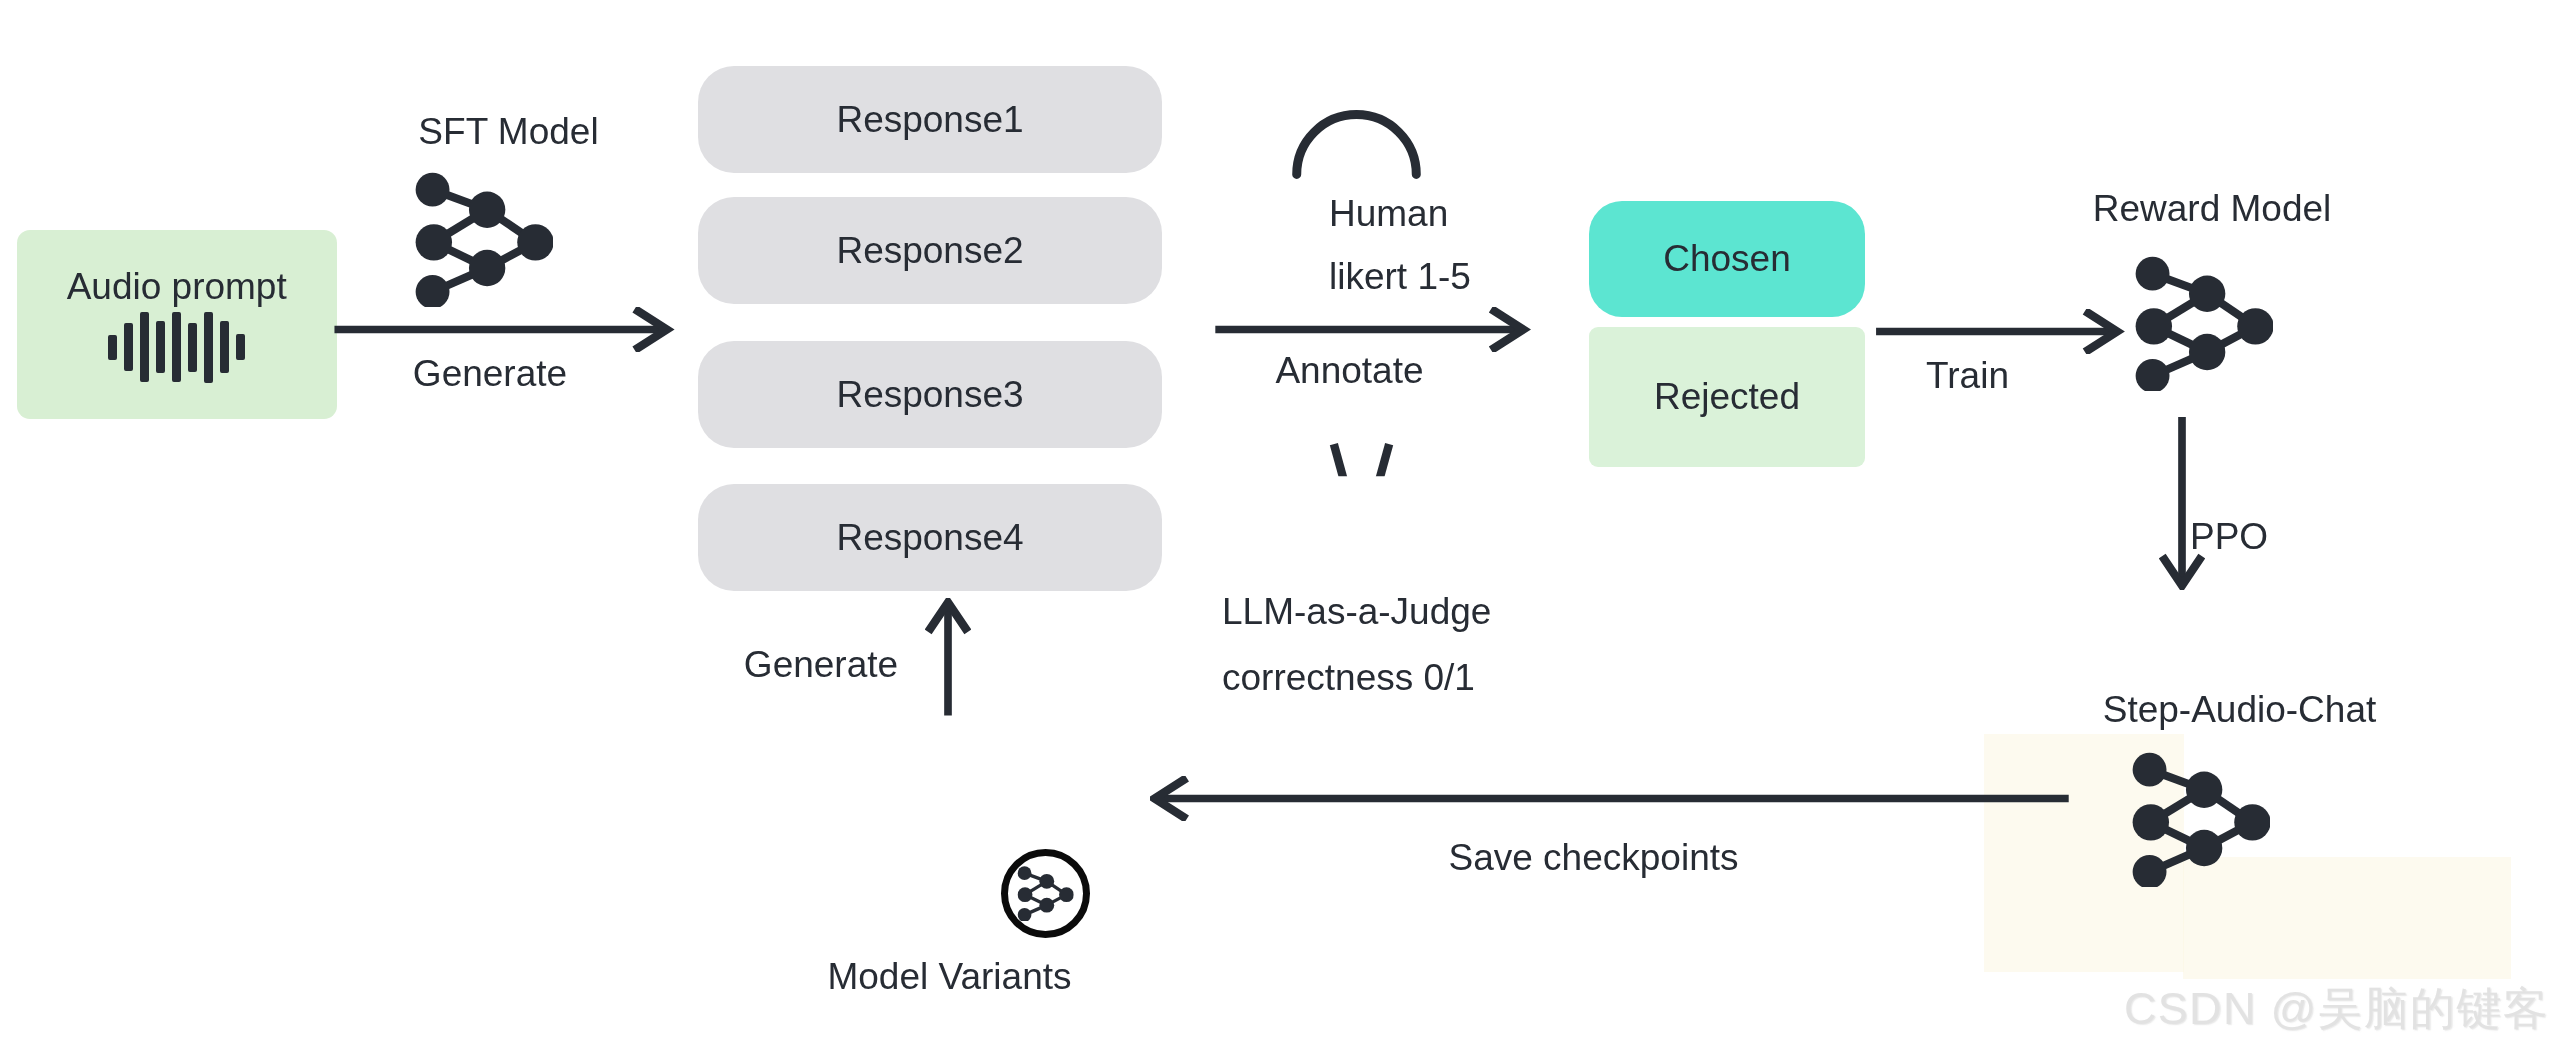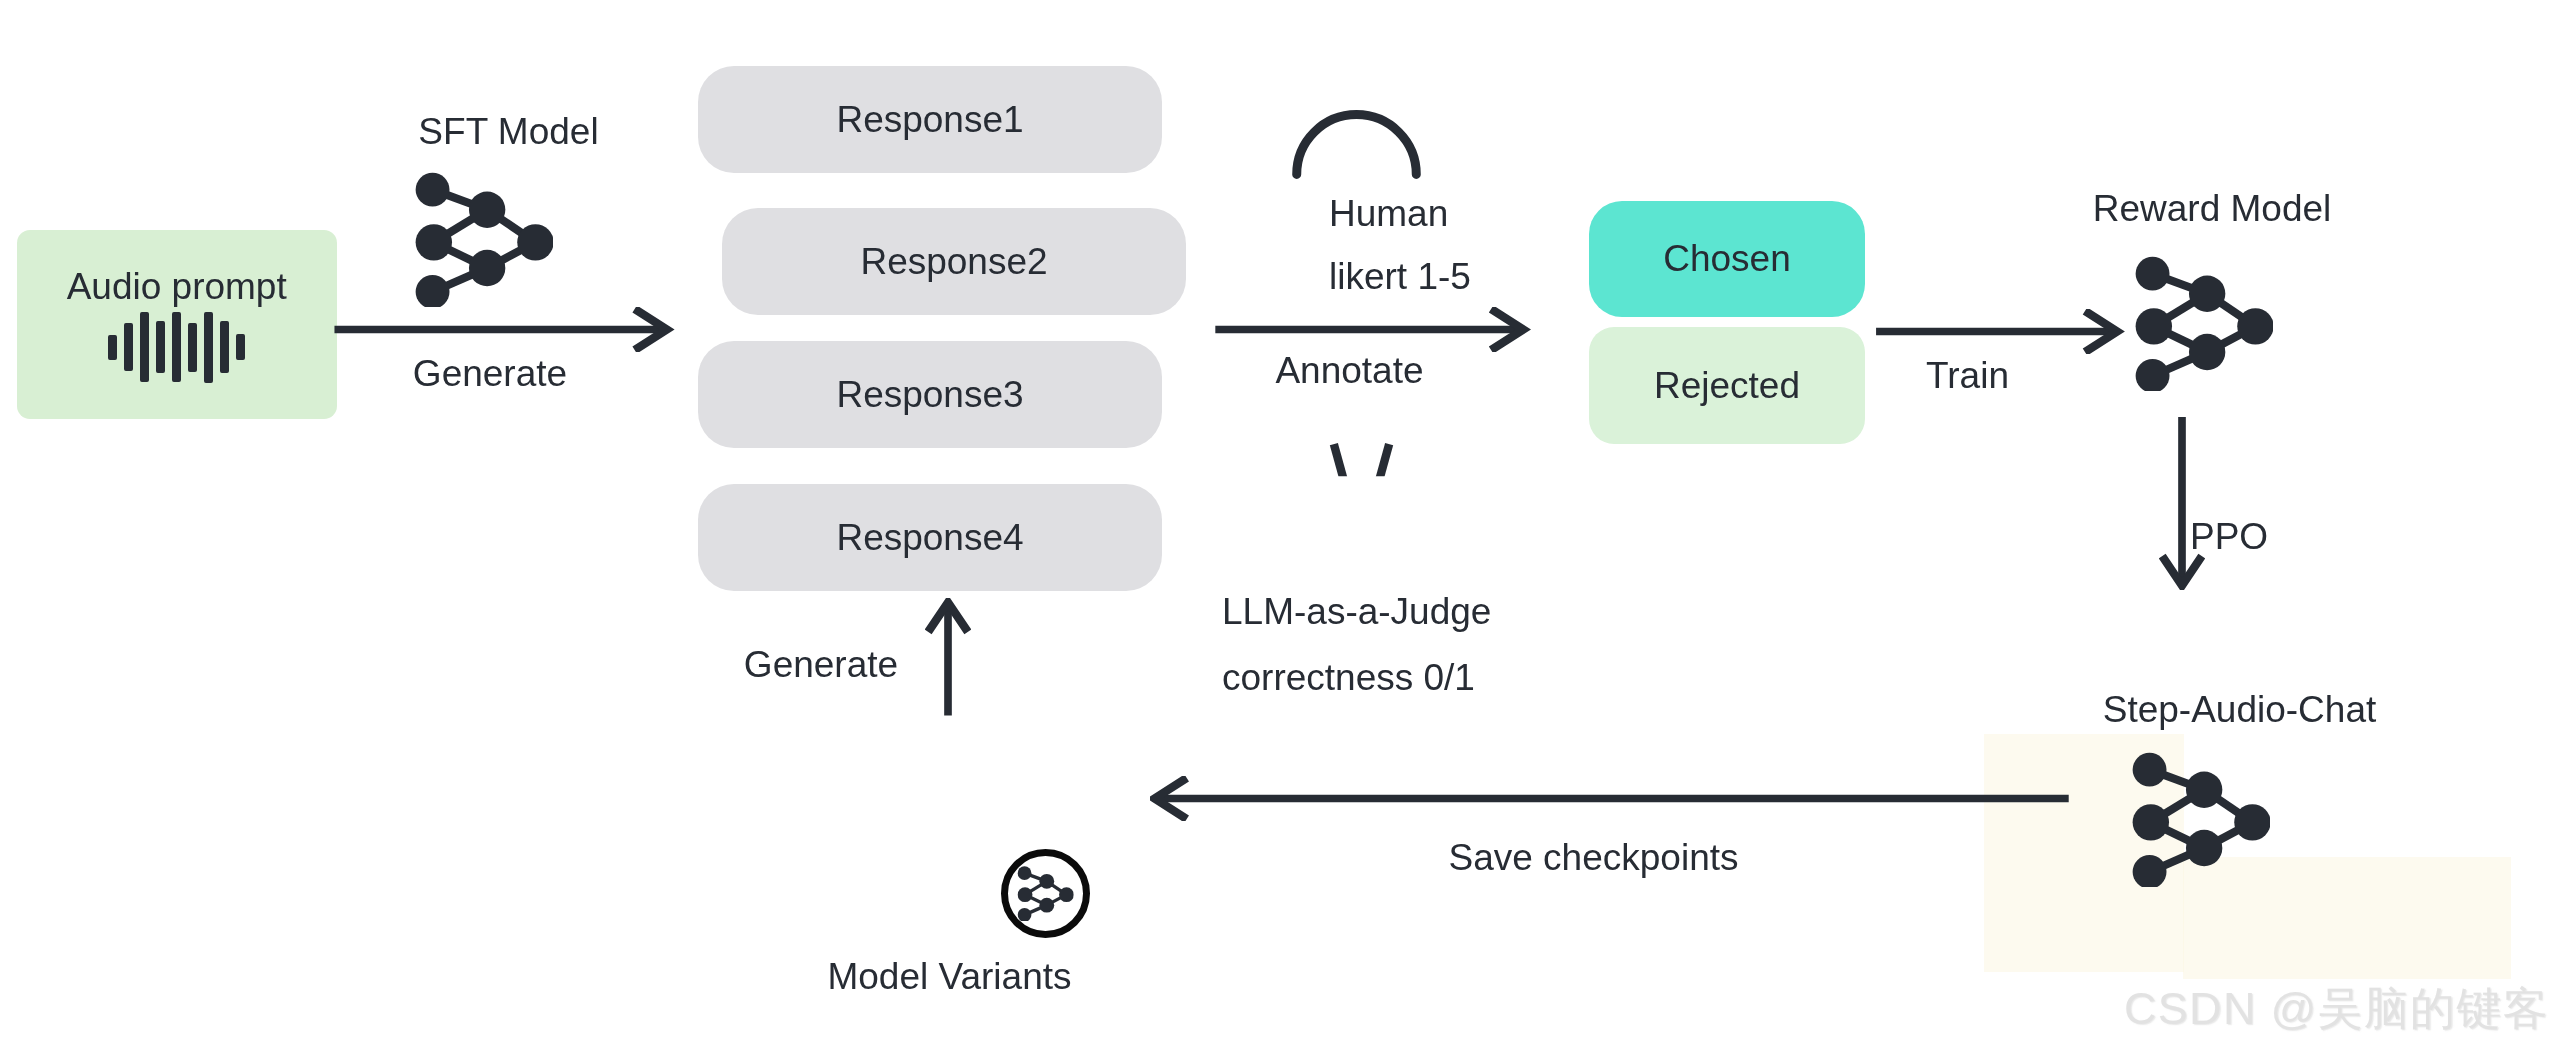--- a/index.html
+++ b/index.html
@@ -81,21 +81,21 @@
 
   <svg class="abs" style="left:332px;top:307px;" width="345" height="45" viewBox="0 0 535 70">
     <line x1="3" y1="35" x2="514" y2="35" stroke-width="12"></line>
     <polyline points="470,3 520,35 470,67" fill="none" stroke-width="13"></polyline>
   </svg>
   <div class="abs label center" style="left:390px;top:353px;width:200px;">Generate</div>
 
   <div class="pill resp" style="top:66px;">
       <span>Response1</span>
     </div>
-  <div class="pill resp" style="top:208px;margin-left:24px;">
+  <div class="pill resp" style="top:197px;">
       <span>Response2</span>
     </div>
   <div class="pill resp" style="top:341px;">
       <span>Response3</span>
     </div>
   <div class="pill resp" style="top:484px;">
       <span>Response4</span>
     </div>
 
   <svg class="abs" style="left:1289px;top:24.5px;" width="135" height="158" viewBox="0 0 210 245">
@@ -126,21 +126,21 @@
     </g>
   </svg>
   <div class="abs" style="left:1222px;top:579px;line-height:66px;">
     <div class="label">LLM-as-a-Judge</div>
     <div class="label">correctness 0/1</div>
   </div>
 
   <div class="pill" style="left:1589px;top:201px;width:276px;height:116px;border-radius:33px;background:var(--teal);">
     <span>Chosen</span>
   </div>
-  <div class="pill" style="left:1589px;top:327px;width:276px;height:117px;border-radius:25px;background:var(--green-rejected);">
+  <div class="pill" style="left:1589px;top:327px;width:276px;height:140px;border-radius:9px;background:var(--green-rejected);">
     <span>Rejected</span>
   </div>
 
   <svg class="abs" style="left:1874px;top:309px;" width="251" height="45" viewBox="0 0 390 70">
     <line x1="3" y1="35" x2="372" y2="35" stroke-width="12"></line>
     <polyline points="328,3 378,35 328,67" fill="none" stroke-width="13"></polyline>
   </svg>
   <div class="abs label center" style="left:1887px;top:355px;width:161px;">Train</div>
 
   <div class="abs label center" style="left:2067px;top:188px;width:290px;">Reward Model</div>

